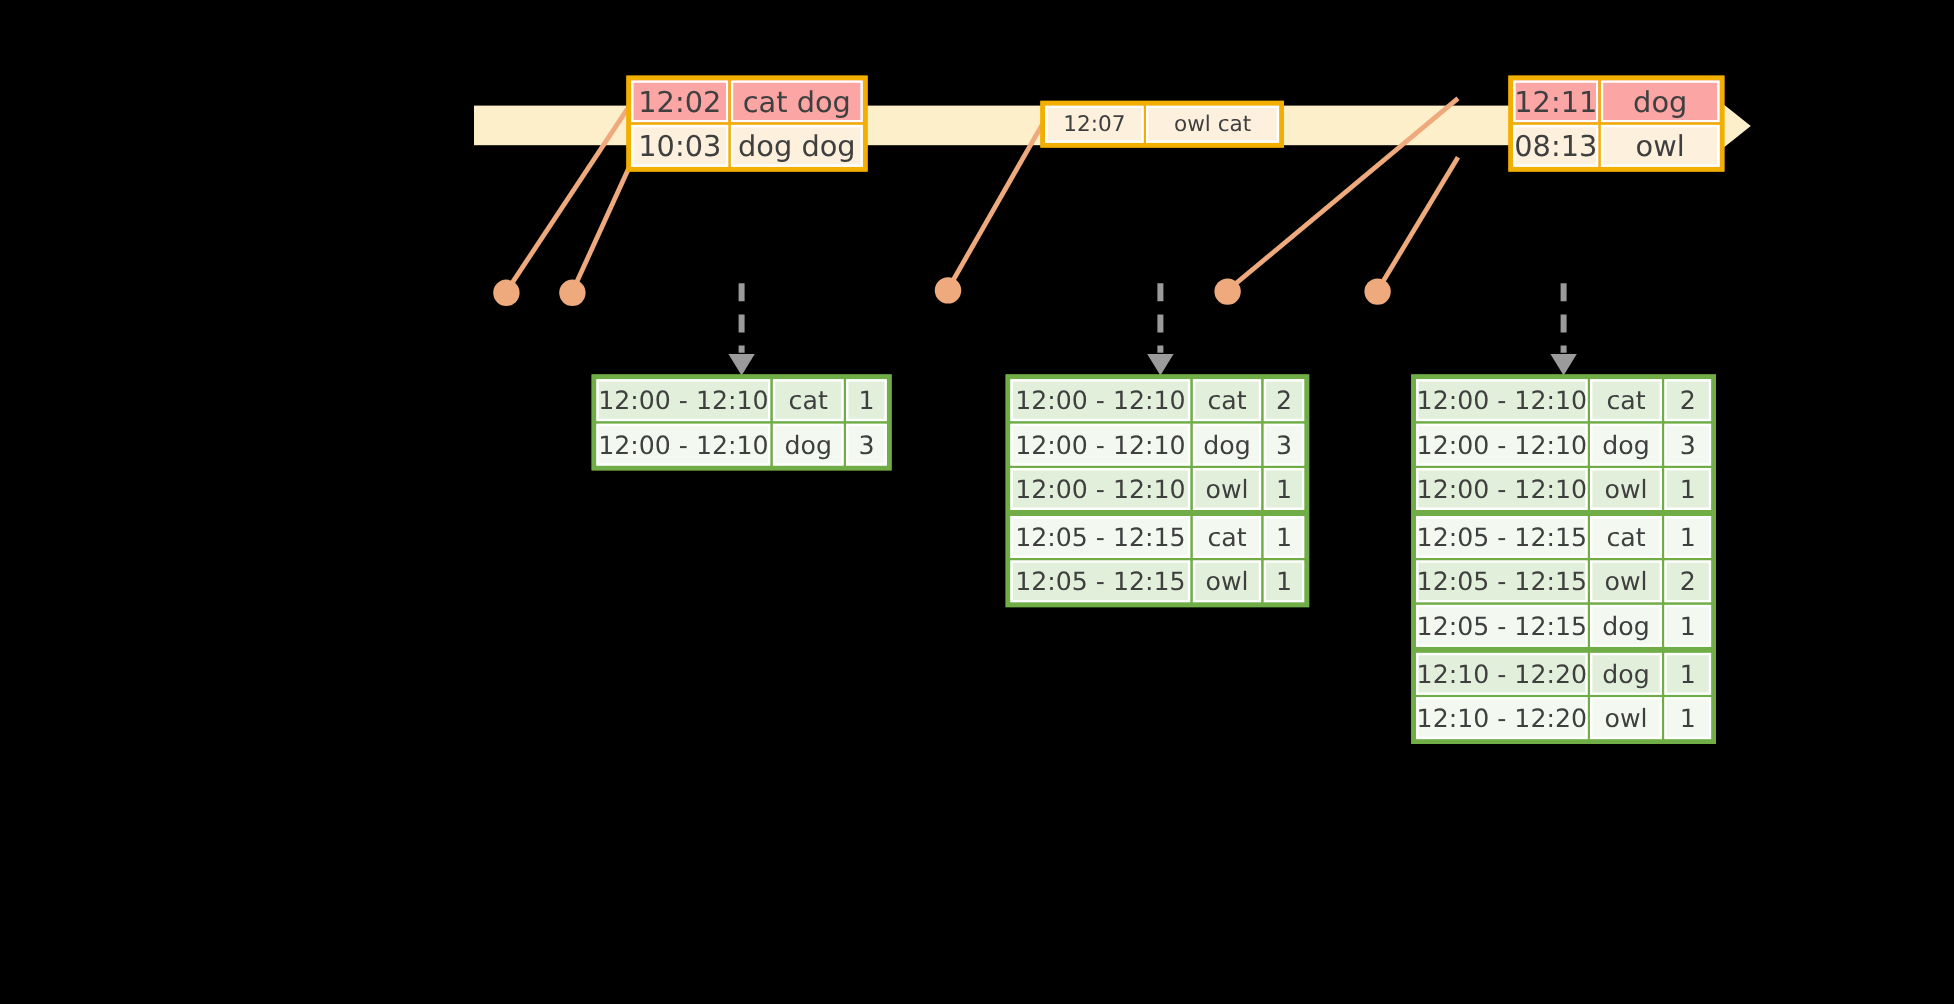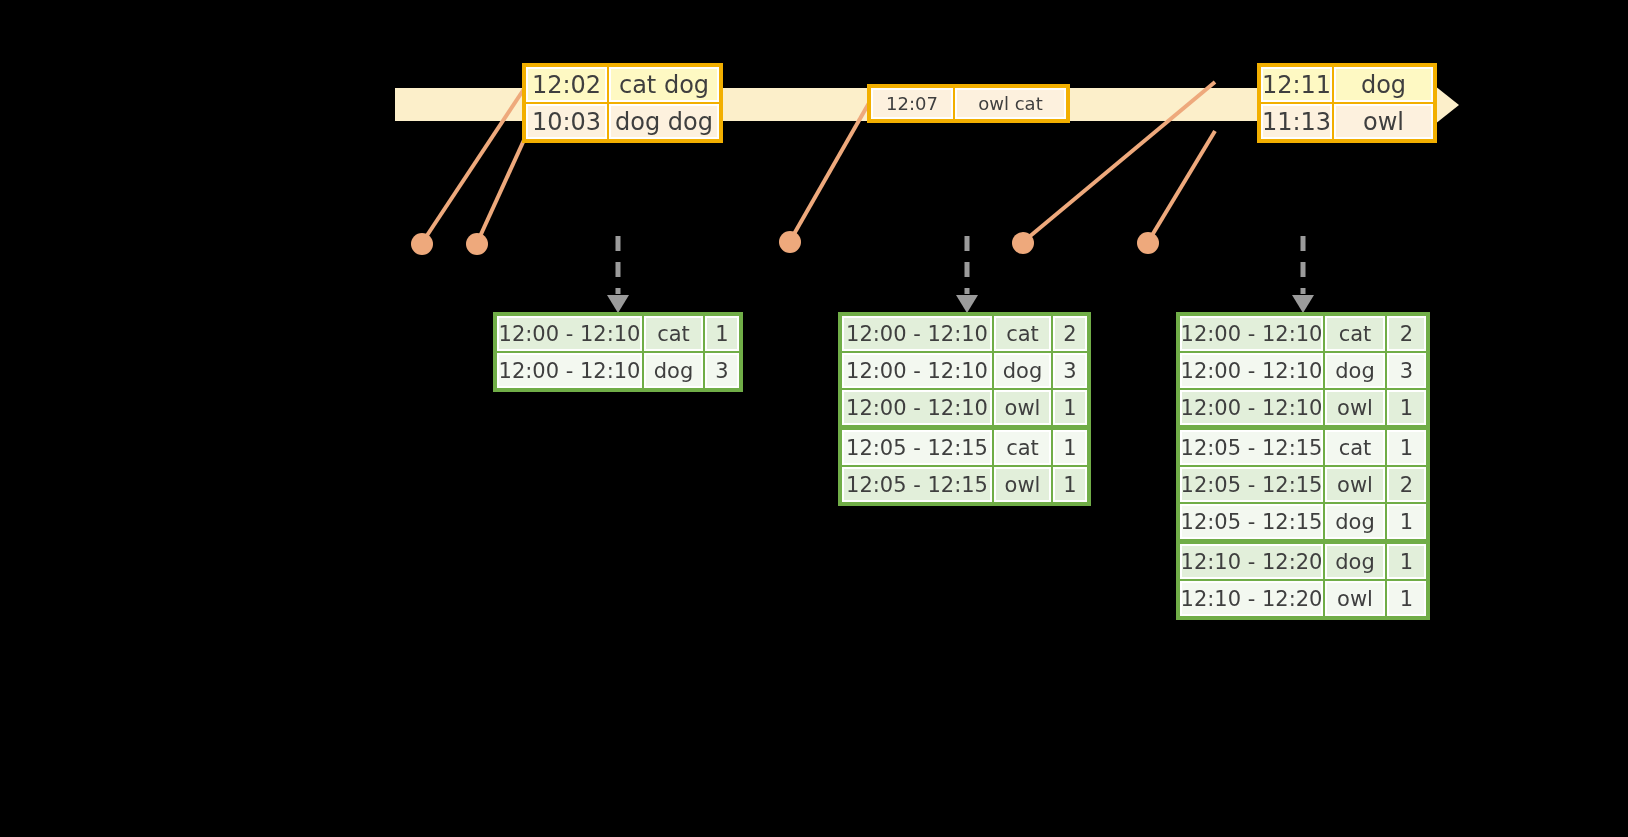--- a/index.html
+++ b/index.html
@@ -5,21 +5,21 @@
   html,body{margin:0;padding:0;background:#000;}
   .canvas{position:relative;width:1628px;height:837px;background:#000;overflow:hidden;
           font-family:"DejaVu Sans","Liberation Sans",sans-serif;color:#3F3F3F;}
   svg.overlay{position:absolute;left:0;top:0;z-index:1;}
 
   
   .event-box{position:absolute;z-index:2;background:#F2AF00;border:4px solid #F2AF00;
              display:grid;gap:2px;}
   .event-box .cell{display:flex;align-items:center;justify-content:center;
                    box-shadow:inset 0 0 0 2px #FFFFFF;font-size:24px;}
-  .fill-a{background:#fef9c3;}
+  .fill-a{background:#fca5a5;}
   .fill-b{background:#FDF1DE;}
 
   
   .result-table{position:absolute;z-index:2;background:#70AD47;border:4px solid #70AD47;
                 display:flex;flex-direction:column;gap:2px;}
   .result-table .row{display:flex;gap:2px;}
   .result-table .row.group-start{margin-top:3px;}
   .result-table .cell{height:35px;display:flex;align-items:center;justify-content:center;
                       box-shadow:inset 0 0 0 2px #FFFFFF;font-size:21px;}
   .fill-g-a{background:#E2EFDA;}
@@ -80,21 +80,21 @@
       <div class="cell fill-b">10:03</div>
       <div class="cell fill-b">dog dog</div>
     </div>
   <div class="event-box b2">
       <div class="cell fill-b">12:07</div>
       <div class="cell fill-b">owl cat</div>
     </div>
   <div class="event-box b3">
       <div class="cell fill-a">12:11</div>
       <div class="cell fill-a">dog</div>
-      <div class="cell fill-b">11:13</div>
+      <div class="cell fill-b">08:13</div>
       <div class="cell fill-b">owl</div>
     </div>
 
   <div class="result-table t1">
       <div class="row">
         <div class="cell c1 fill-g-a">12:00 - 12:10</div>
         <div class="cell c2 fill-g-a">cat</div>
         <div class="cell c3 fill-g-a">1</div>
       </div>
       <div class="row">

